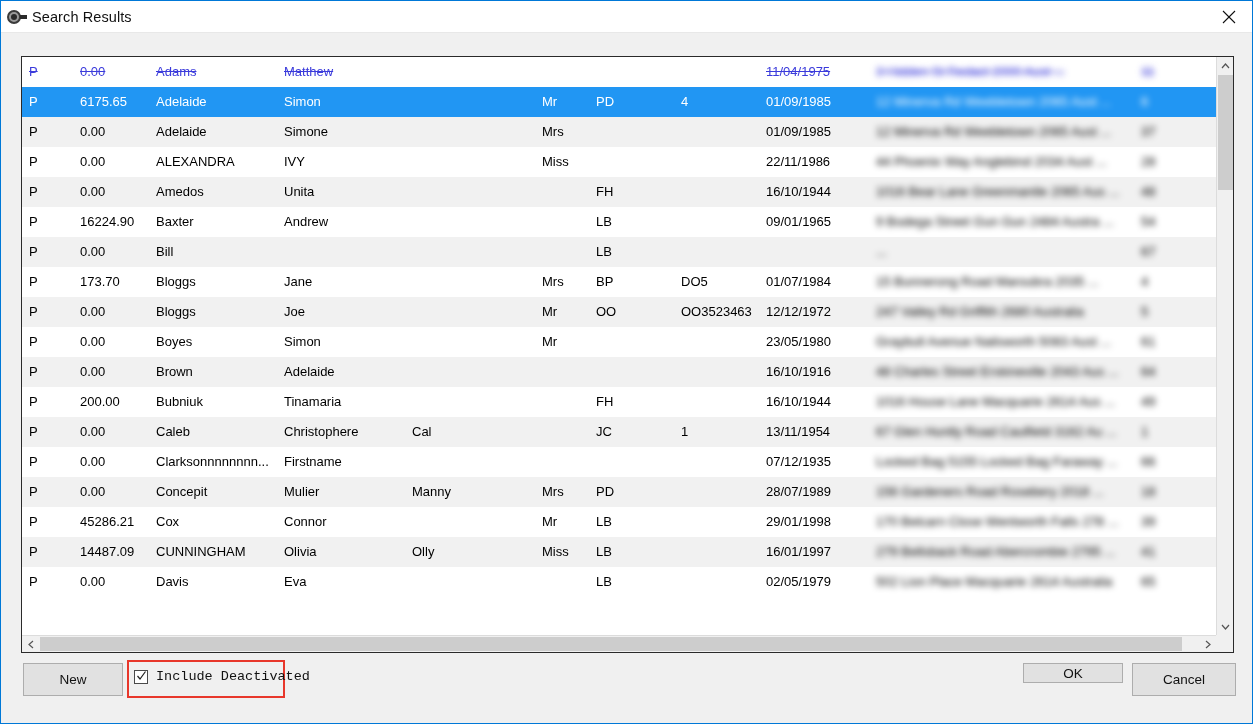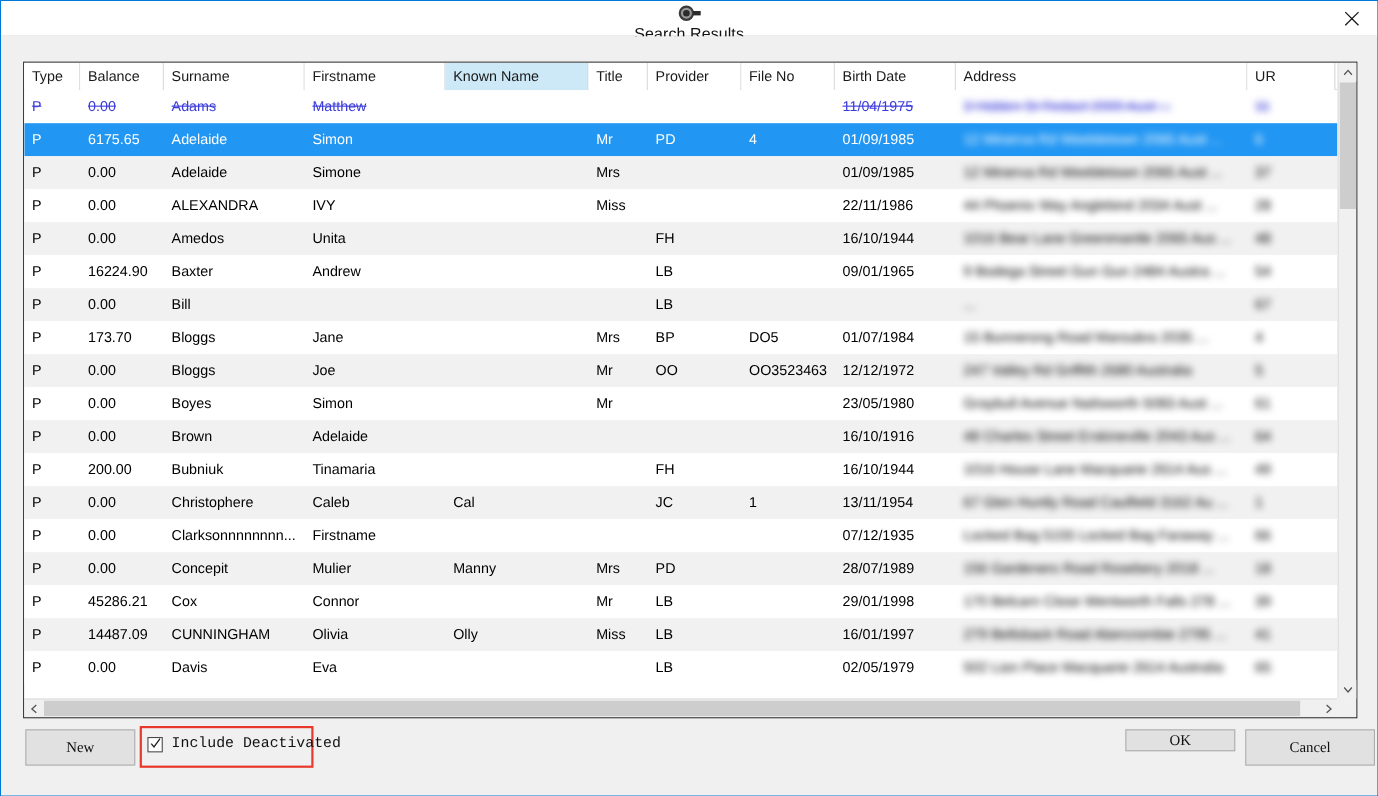--- a/index.html
+++ b/index.html
@@ -22,21 +22,20 @@
   }
 
   
   .titlebar {
     position: relative;
     height: 32px;
     background: #ffffff;
     border-bottom: 1px solid #e8e8e8;
     display: flex;
     align-items: center;
-    flex-direction: column;
   }
   .title-icon {
     width: 22px; height: 22px;
     margin-left: 5px; margin-right: 4px;
     position: relative;
     flex: 0 0 auto;
   }
   .title-icon .mg-ring {
     position: absolute;
     left: 1px; top: 4px;
@@ -214,25 +213,25 @@
   
   .footer { position: absolute; left: 0; right: 0; bottom: 0; height: 73px; }
   .btn {
     position: absolute;
     background: #e1e1e1;
     border: 1px solid #adadad;
     font-size: 13.5px;
     color: #111;
     display: flex; align-items: center; justify-content: center;
     cursor: pointer;
-    font-family: Liberation Serif, serif;
+    font-family: Liberation Sans, sans-serif;
   }
   .btn-new    { left: 22px;   top: 13px; width: 100px; height: 33px; }
   .btn-ok     { left: 1022px; top: 13px; width: 100px; height: 20px; }
-  .btn-cancel { left: 1131px; top: 13px; width: 118px; height: 33px; }
+  .btn-cancel { left: 1131px; top: 13px; width: 104px; height: 33px; }
 
   .chk-annot {
     position: absolute;
     left: 126px; top: 10px;
     width: 158px; height: 38px;
     border: 2px solid #e8372b;
     background: transparent;
     pointer-events: none;
   }
   .chk-wrap {
@@ -280,33 +279,20 @@
       </svg>
     </span>
   </div>
 
   <div class="dialog-body">
 
     <div class="grid-frame">
 
       <div class="grid-inner">
 
-        <div class="grid-header">
-            <div class="hcell c-type">Type</div>
-            <div class="hcell c-balance">Balance</div>
-            <div class="hcell c-surname">Surname</div>
-            <div class="hcell c-firstname">Firstname</div>
-            <div class="hcell c-known highlight">Known Name</div>
-            <div class="hcell c-title">Title</div>
-            <div class="hcell c-provider">Provider</div>
-            <div class="hcell c-fileno">File No</div>
-            <div class="hcell c-birth">Birth Date</div>
-            <div class="hcell c-address">Address</div>
-            <div class="hcell c-ur">UR</div>
-          </div>
 
         <div class="grid-rows">
             <div class="grow deactivated">
               <div class="cell c-type">P</div>
               <div class="cell c-balance">0.00</div>
               <div class="cell c-surname">Adams</div>
               <div class="cell c-firstname">Matthew</div>
               <div class="cell c-known"></div>
               <div class="cell c-title"></div>
               <div class="cell c-provider"></div>
@@ -454,22 +440,22 @@
               <div class="cell c-title"></div>
               <div class="cell c-provider">FH</div>
               <div class="cell c-fileno"></div>
               <div class="cell c-birth">16/10/1944</div>
               <div class="cell c-address redacted">1016 House Lane  Macquarie  2614  Aus ...</div>
               <div class="cell c-ur redacted">49</div>
             </div>
             <div class="grow alt">
               <div class="cell c-type">P</div>
               <div class="cell c-balance">0.00</div>
+              <div class="cell c-firstname">Caleb</div>
               <div class="cell c-surname">Christophere</div>
-              <div class="cell c-firstname">Caleb</div>
               <div class="cell c-known">Cal</div>
               <div class="cell c-title"></div>
               <div class="cell c-provider">JC</div>
               <div class="cell c-fileno">1</div>
               <div class="cell c-birth">13/11/1954</div>
               <div class="cell c-address redacted">67 Glen Huntly Road  Caulfield  3162  Au ...</div>
               <div class="cell c-ur redacted">1</div>
             </div>
             <div class="grow">
               <div class="cell c-type">P</div>

